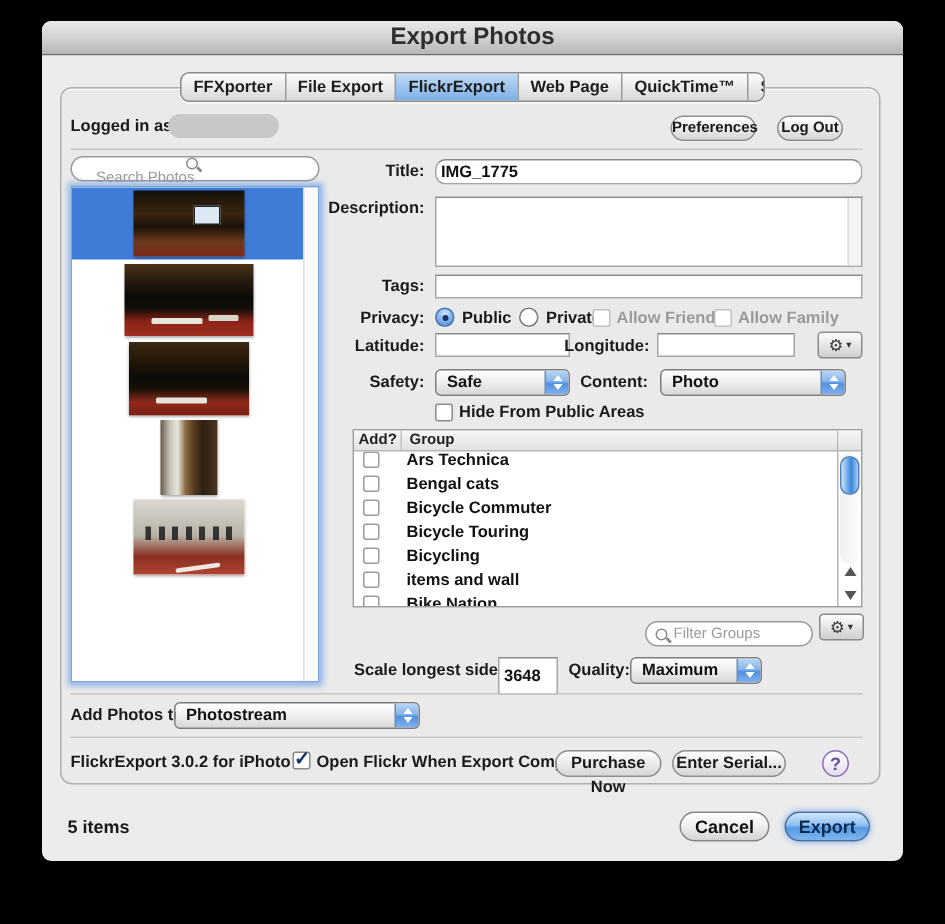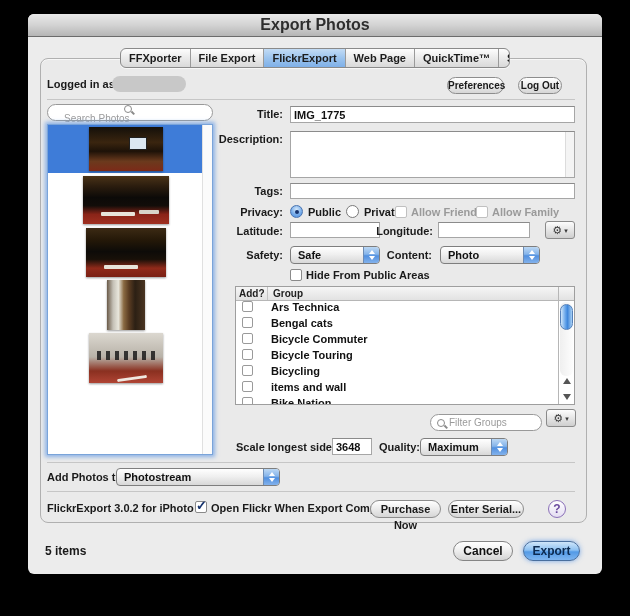--- a/index.html
+++ b/index.html
@@ -186,21 +186,21 @@
       <div class="prow" style="height:54px;">
         <div class="pthumb th5">
             <span class="ports"></span>
             <span class="cable"></span>
           </div>
       </div>
       <div class="plist-scroll"></div>
     </div>
 
     <span class="lbl" style="right:319px; top:94px;">Title:</span>
-    <input class="tf" style="left: 262px; top: 92px; width: 285px;" value="IMG_1775">
+    <input class="tf" style="left: 262px; top: 92px; width: 285px; border-radius: 7px;" value="IMG_1775">
 
     <span class="lbl" style="right:319px; top:119px;">Description:</span>
     <div class="ta" style="left:262px; top:117px; width:285px; height:47px;">
       <textarea style=""></textarea>
       <div class="strip"></div>
     </div>
 
     <span class="lbl" style="right:319px; top:171px;">Tags:</span>
     <input class="tf" style="left: 262px; top: 169px; width: 285px; height: 16px;" value="">
 
@@ -222,21 +222,21 @@
       <span class="gear-glyph">⚙</span>
       <span class="dd-arrow">▾</span>
     </div>
 
     <span class="lbl" style="right:319px; top:235px;">Safety:</span>
     <div class="popup" style="left:262px; top:232px; width:90px;">
       <span>Safe</span>
       <span class="cap"></span>
     </div>
     <span class="lbl" style="right:170px; top:235px;">Content:</span>
-    <div class="popup" style="left:412px; top:232px; width:100px;">
+    <div class="popup" style="left:412px; top:232px; width:124px;">
       <span>Photo</span>
       <span class="cap"></span>
     </div>
 
     <span class="cb" style="left:262px; top:255px;"></span>
     <span class="lbl" style="left:278px; top:255px;">Hide From Public Areas</span>
 
     <div class="gtable">
       <div class="ghead">
         <span class="c1">Add?</span>
@@ -286,21 +286,21 @@
     <div class="search" style="left:402px; top:400px; width:112px;">
       <span class="mag"></span>
       <input type="text" placeholder="Filter Groups" style="">
     </div>
     <div class="gearbtn" style="left:518px; top:395px;">
       <span class="gear-glyph">⚙</span>
       <span class="dd-arrow">▾</span>
     </div>
 
     <span class="lbl" style="left:208px; top:427px;">Scale longest side to:</span>
-    <input class="tf" style="left: 304px; top: 424px; width: 40px; height: 17px;" value="3648">
+    <input class="tf" style="left: 304px; top: 424px; width: 40px; height: 25px;" value="3648">
     <span class="lbl" style="left:351px; top:427px;">Quality:</span>
     <div class="popup" style="left:392px; top:424px; width:88px;">
       <span>Maximum</span>
       <span class="cap"></span>
     </div>
 
     <div class="hsep" style="left:19px; top:448px; width:528px;"></div>
 
     <span class="lbl" style="left:19px; top:457px;">Add Photos to:</span>
     <div class="popup" style="left:88px; top:454px; width:164px;">

